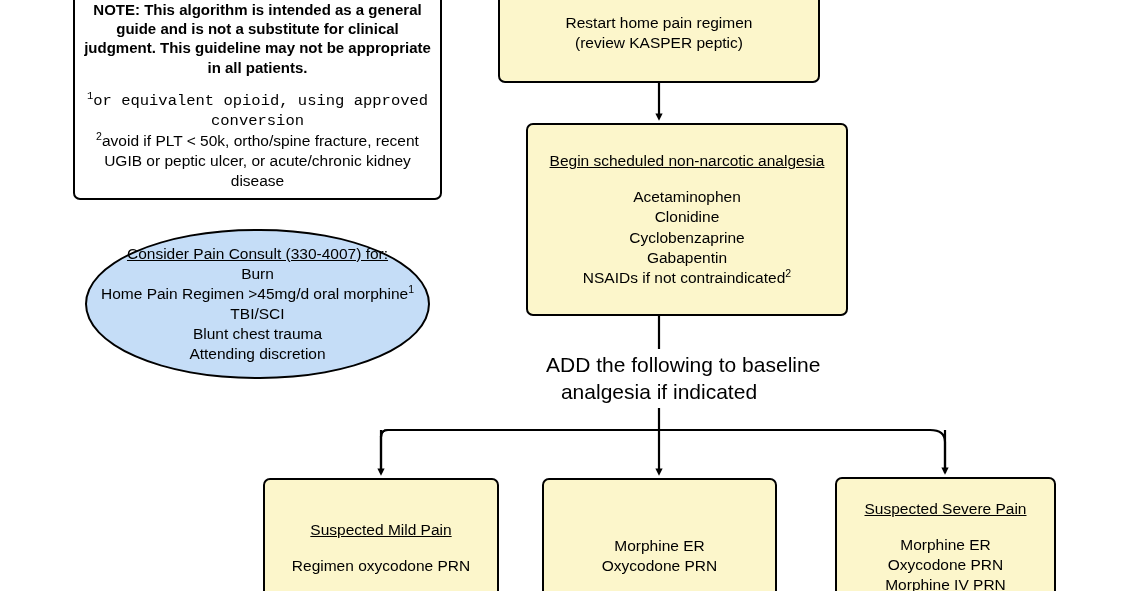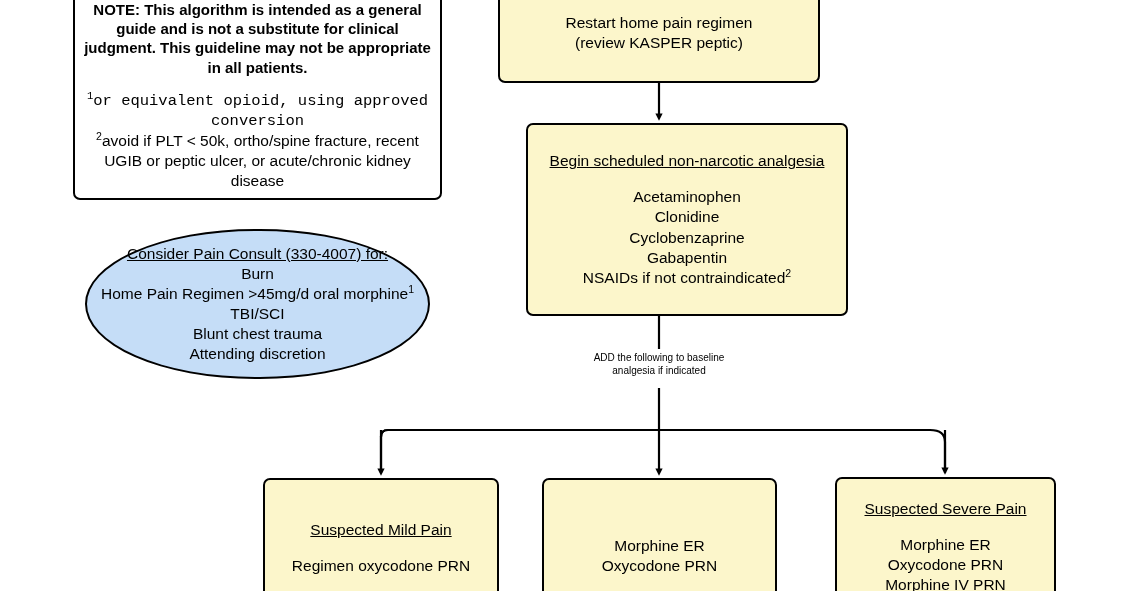--- a/index.html
+++ b/index.html
@@ -124,21 +124,21 @@
   }
   .pain-box .gap { height: 16px; }
 
   
   #add-label {
     position: absolute;
     left: 546px;
     top: 349px;
     width: 226px;
     text-align: center;
-    font-size: 10px;
+    font-size: 21px;
     line-height: 1.30;
     background: #ffffff;
     z-index: 3;
     padding: 2px 0;
   }
 
   svg#wires {
     position: absolute;
     left: 0; top: 0;
     width: 1127px;

